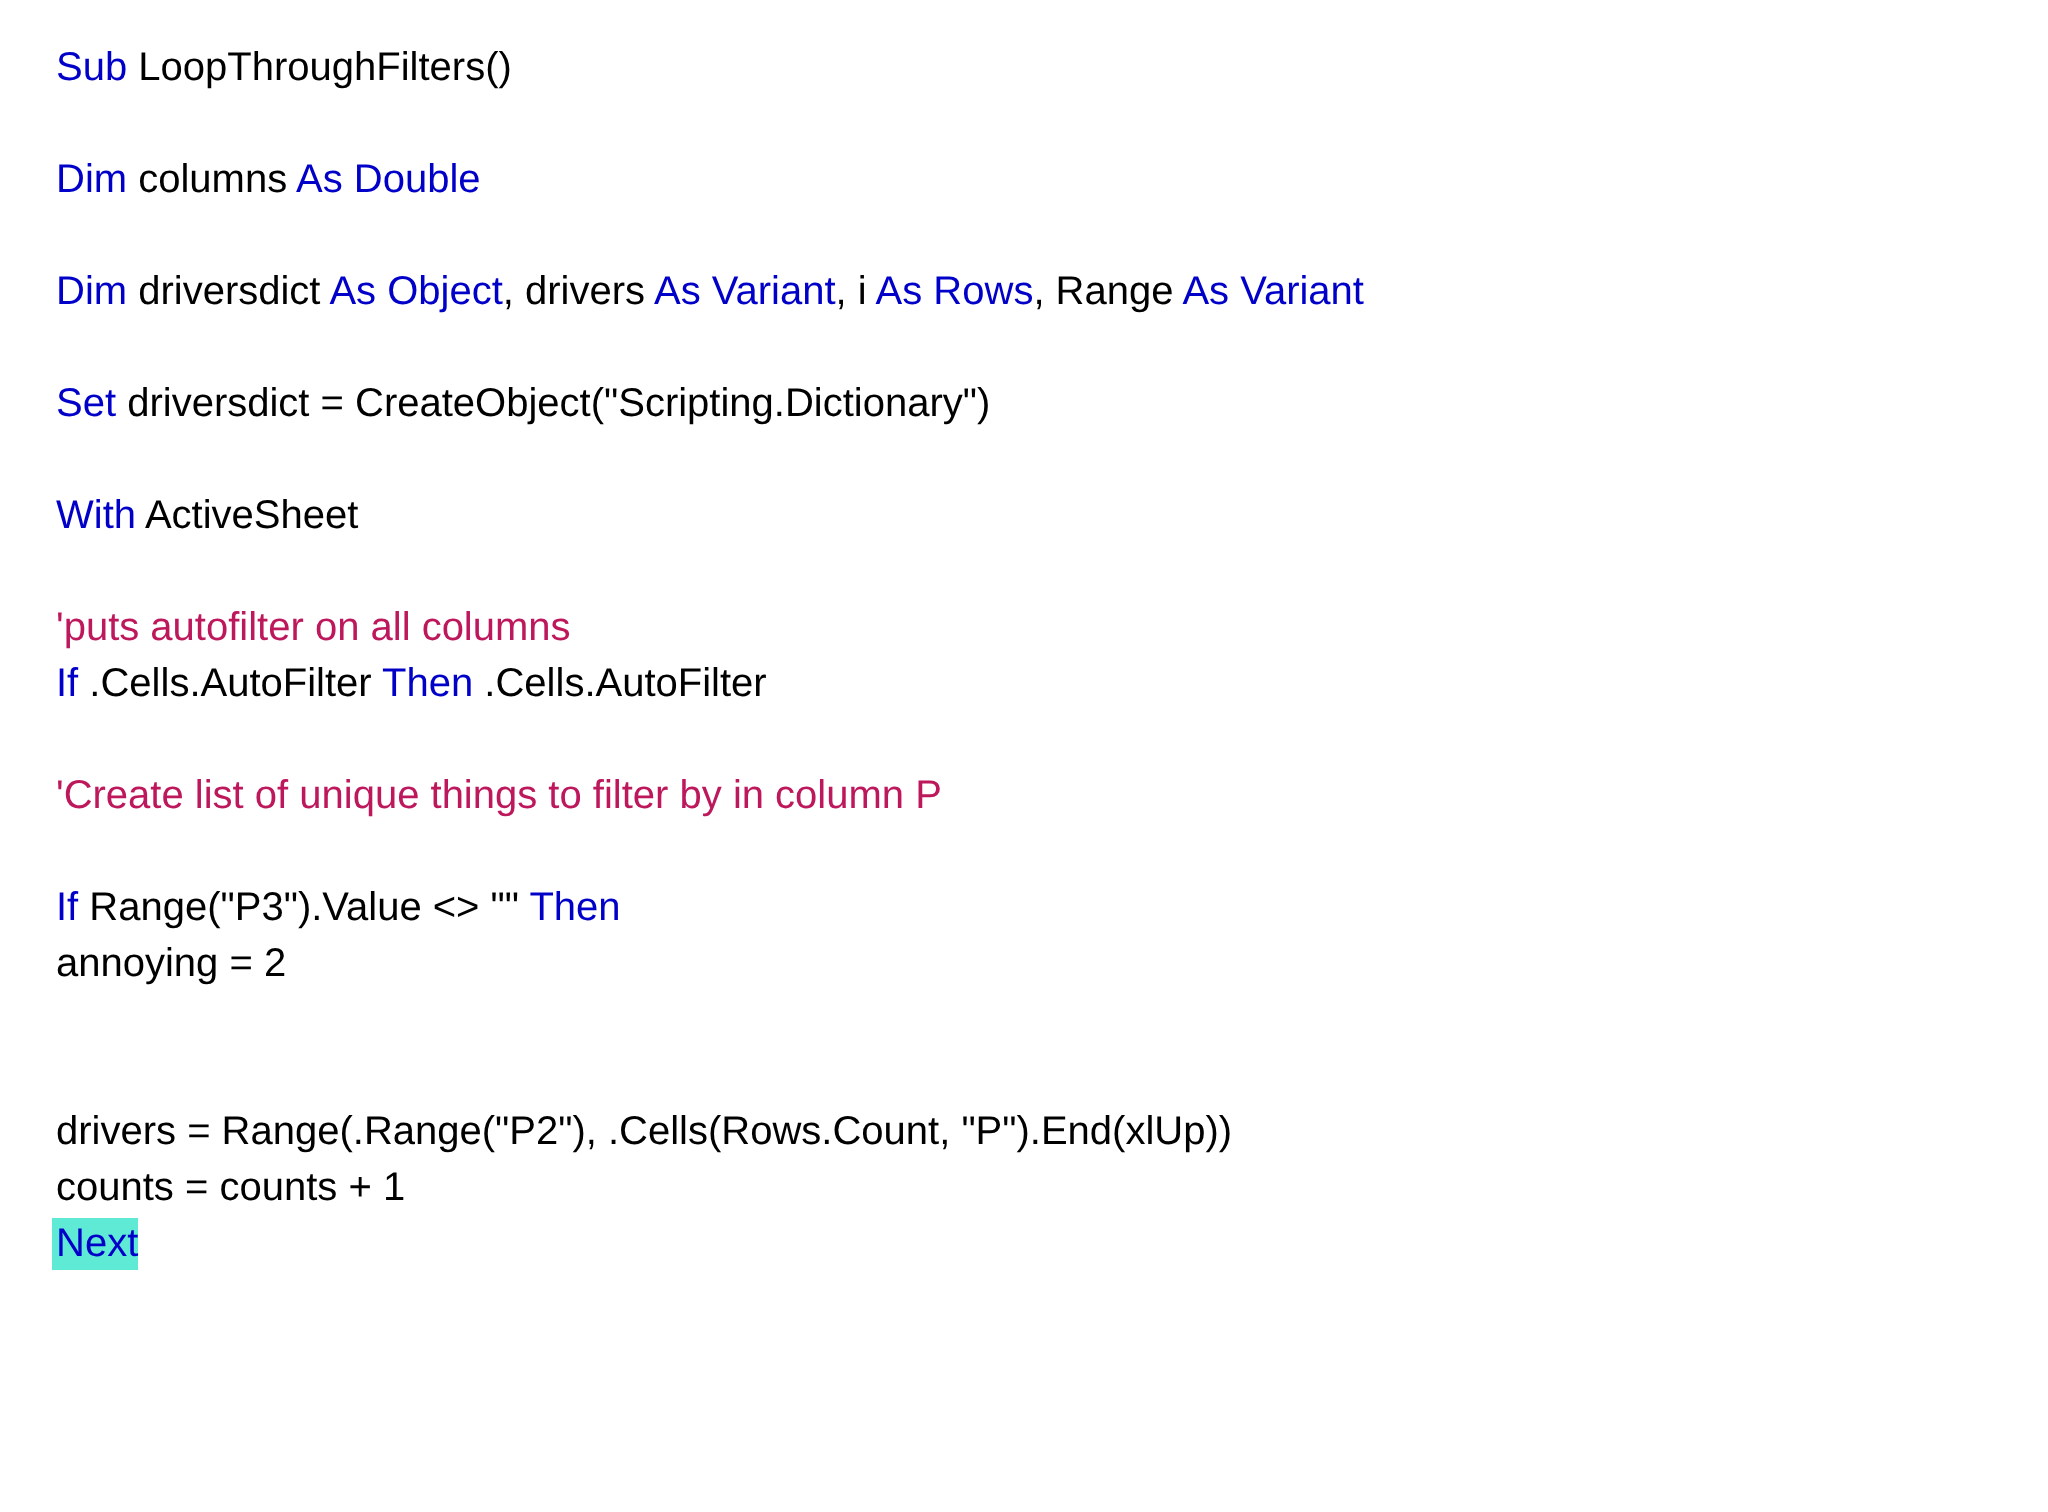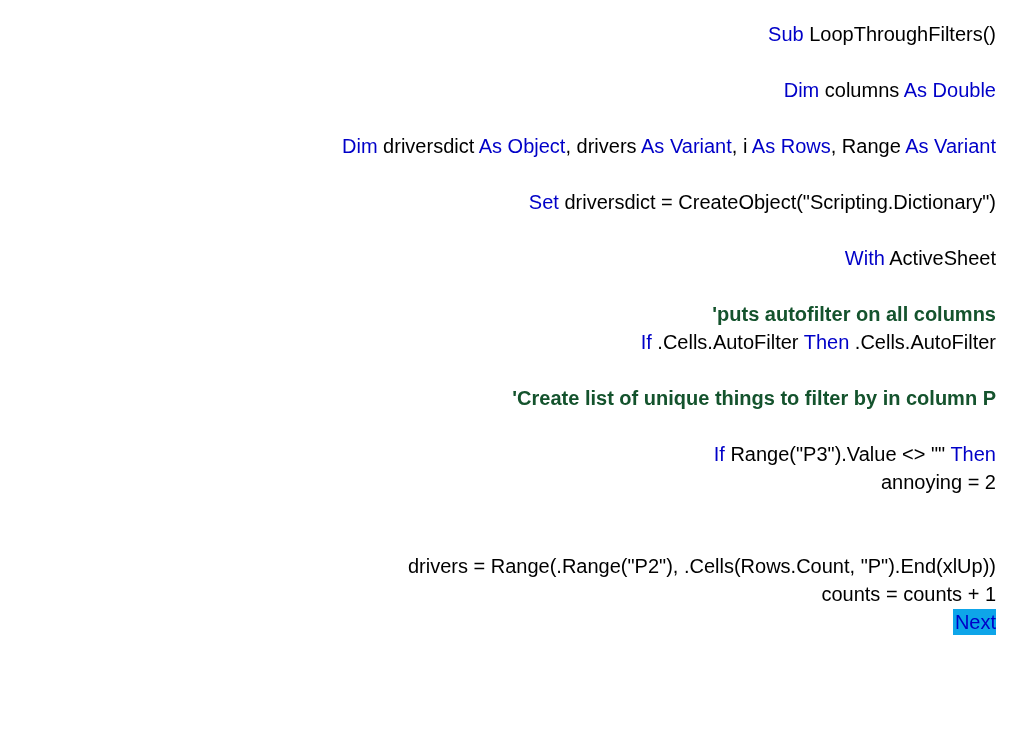--- a/index.html
+++ b/index.html
@@ -4,27 +4,27 @@
 <style>
   body {
     margin: 0;
     padding: 20px 28px;
     font-family: Arial, Helvetica, sans-serif;
     font-size: 20px;
     line-height: 1.4;
     background: #fff;
     color: #000;
   }
-  .line { white-space: pre; text-align: right; }
+  .line { white-space: pre; }
   .kw { color: #0000c8; }
-  .cm { color: #14532d; font-weight: bold; }
+  .cm { color: #be185d; }
   .bk { color: #000; }
   .gap { height: 28px; }
   .hl {
-    background: #0ea5e9;
+    background: #5eead4;
     display: inline-block;
     line-height: 1.3;
     padding-left: 2px;
     margin-left: -2px;
   }
 </style>
 </head>
 <body>
 
 <div id="code-container">

